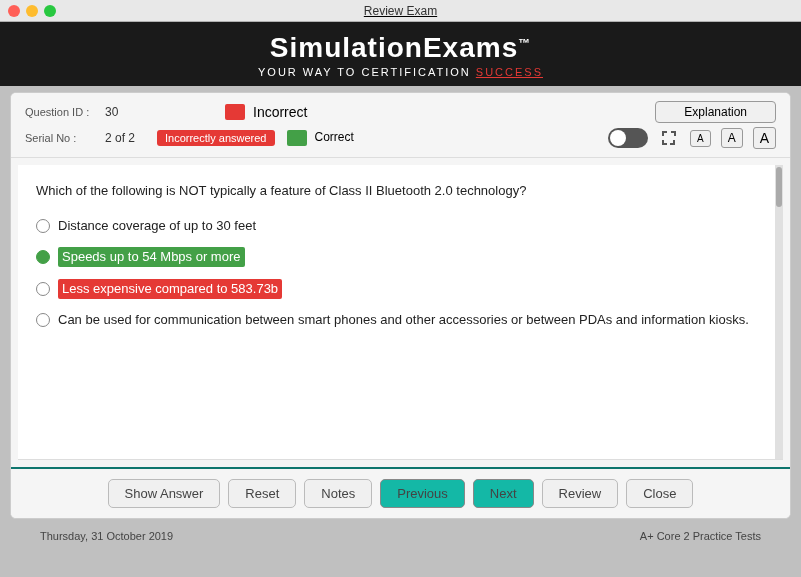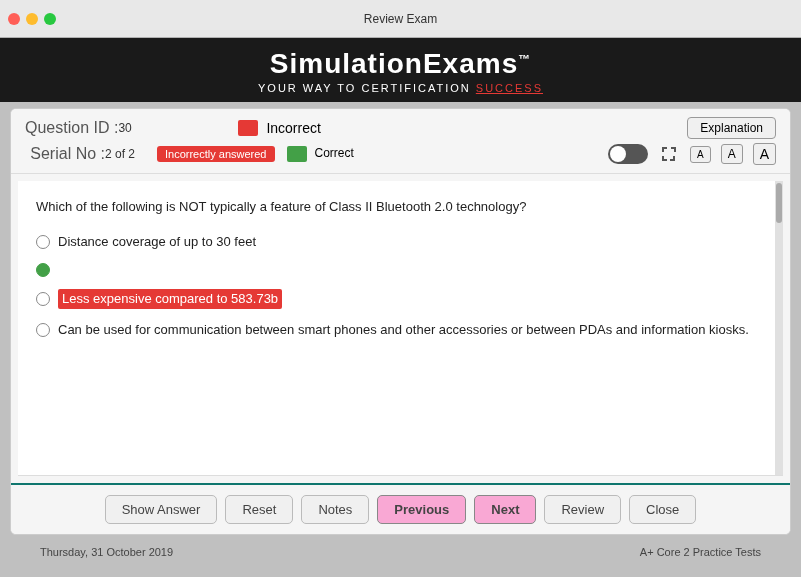--- a/index.html
+++ b/index.html
@@ -8,26 +8,27 @@
       background: #c0c0c0;
       width: 801px;
       height: 577px;
       overflow: hidden;
       font-size: 13px;
     }
 
     
     .title-bar {
       background: #e8e8e8;
-      height: 38px;
+      height: 22px;
       display: flex;
       align-items: center;
       justify-content: center;
       border-bottom: 1px solid #b0b0b0;
       position: relative;
+      text-decoration: underline;
     }
     .title-bar-buttons {
       position: absolute;
       left: 8px;
       display: flex;
       gap: 6px;
     }
     .tb-btn {
       width: 12px;
       height: 12px;
@@ -84,22 +85,21 @@
 
     
     .info-bar {
       background: #f5f5f5;
       padding: 8px 14px;
       border-bottom: 1px solid #ddd;
     }
     .info-label {
       color: #555;
       min-width: 80px;
-      font-size: 16px;
-      text-align: right;
+      font-size: 11px;
     }
     .info-value {
       font-size: 12px;
       color: #333;
       min-width: 40px;
     }
     .incorrectly-answered-badge {
       background: #e53935;
       color: white;
       padding: 2px 8px;
@@ -111,21 +111,21 @@
       width: 20px;
       height: 16px;
       border-radius: 2px;
     }
     .color-box.red { background: #e53935; }
     .color-box.green { background: #43a047; }
 
     .explanation-btn {
       border: 1px solid #999;
       background: #f0f0f0;
-      padding: 3px 12px;
+      padding: 3px 28px;
       border-radius: 4px;
       font-size: 12px;
       cursor: pointer;
     }
 
     
     .toggle-switch {
       width: 40px;
       height: 20px;
       background: #555;
@@ -254,22 +254,22 @@
       border: 1px solid #bbb;
       background: #f0f0f0;
       padding: 6px 16px;
       border-radius: 5px;
       font-size: 13px;
       cursor: pointer;
       color: #444;
     }
     .action-btn.primary {
       border: 1.5px solid #888;
-      background: #f9a8d4;
-      font-weight: 700;
+      background: #14b8a6;
+      font-weight: 400;
     }
 
     
     .footer {
       text-align: center;
       padding: 5px 0;
       display: flex;
       justify-content: space-between;
       padding: 5px 40px;
       font-size: 11px;
@@ -360,20 +360,21 @@
 
     <div class="question-text">Which of the following is NOT typically a feature of Class II Bluetooth 2.0 technology?</div>
 
     <div class="option-row">
       <div class="option-radio"></div>
       <span class="option-text">Distance coverage of up to 30 feet</span>
     </div>
 
     <div class="option-row">
       <div class="option-radio selected-green"></div>
+      <span class="option-text option-highlight-green">Speeds up to 54 Mbps or more</span>
     </div>
 
     <div class="option-row">
       <div class="option-radio"></div>
       <span class="option-text option-highlight-red">Less expensive compared to 583.73b</span>
     </div>
 
     <div class="option-row">
       <div class="option-radio"></div>
       <span class="option-text">Can be used for communication between smart phones and other accessories or between PDAs and information kiosks.</span>

